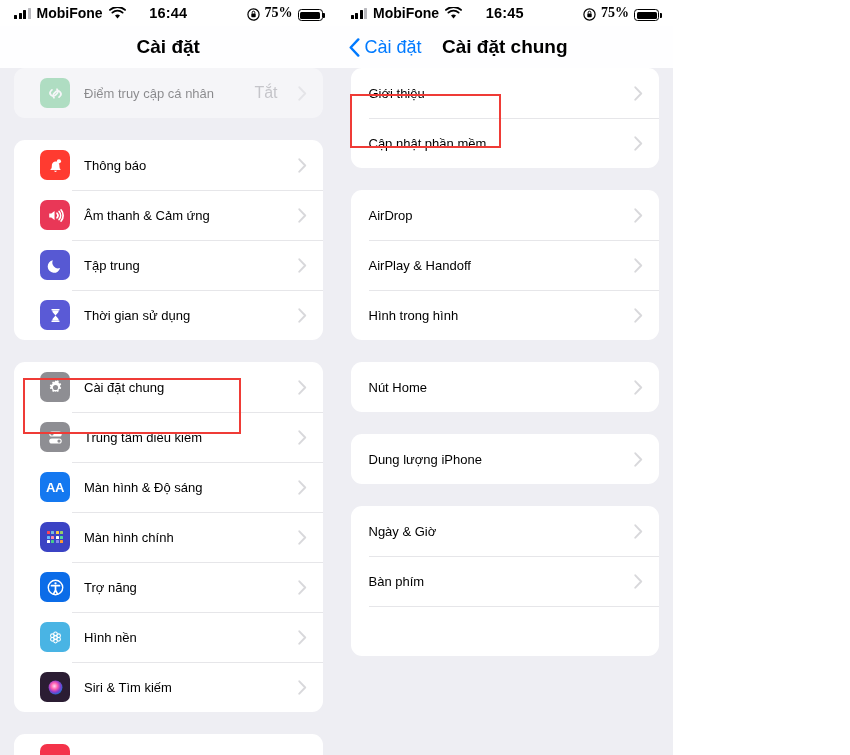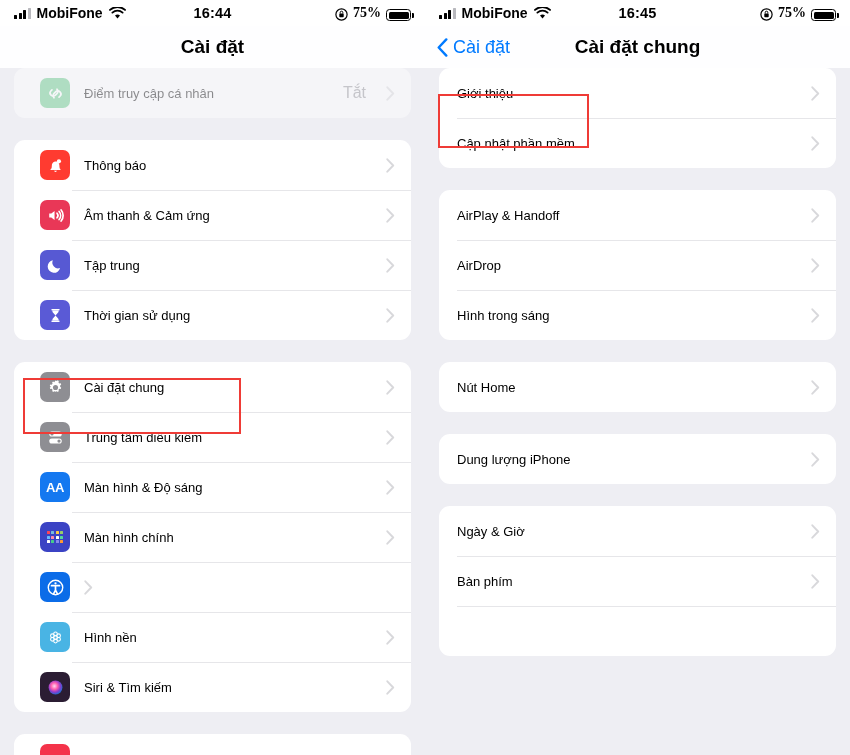--- a/index.html
+++ b/index.html
@@ -2,21 +2,21 @@
 <html><head>
 <meta charset="utf-8">
 <style>
   * { box-sizing: border-box; margin: 0; padding: 0; }
   html, body {
     width: 850px; height: 755px;
     font-family: "Liberation Sans", "DejaVu Sans", sans-serif;
     background: #ffffff;
     overflow: hidden;
   }
-  .screens { display: flex; width: 850px; height: 755px; }
+  .screens { display: flex; width: 673px; height: 755px; }
   .phone {
     position: relative;
     width: 425px; height: 755px;
     background: #efeff4;
     overflow: hidden;
   }
   .phone.left  { background: #eeeef3; }
   .phone.right { background: #eeeef3; }
 
   
@@ -298,20 +298,21 @@
             </svg>
           </div>
           <div class="row">
             <span class="ico" style="background: rgb(11, 108, 232);">
               <svg class="glyph" viewBox="0 0 20 20">
                 <circle cx="10" cy="10" r="7.6" stroke="#fff" stroke-width="1.5" fill="none"></circle>
                 <circle cx="10" cy="5.6" r="1.2" fill="#fff"></circle>
                 <path d="M5.8 8.1h8.4M10 8.6v4.2M10 12.8l-1.9 3.6M10 12.8l1.9 3.6" stroke="#fff" fill="none" stroke-width="1.8" stroke-linecap="round" stroke-linejoin="round"></path>
               </svg>
             </span>
+            <span class="row-label">Trợ năng</span>
             <svg class="chevron" viewBox="0 0 9 15">
       <path d="M1.3 1.3 L7.2 7.5 L1.3 13.7" stroke="#b9b9be" stroke-width="1.9" fill="none" stroke-linecap="round" stroke-linejoin="round"></path>
             </svg>
           </div>
           <div class="row">
             <span class="ico" style="background: rgb(73, 180, 228);">
               <svg class="glyph" viewBox="0 0 20 20">
                 <g fill="none" stroke="#fff" stroke-width="1.1">
                   <circle cx="10" cy="6.2" r="1.9"></circle>
                   <circle cx="13.3" cy="8.1" r="1.9"></circle>
@@ -410,33 +411,33 @@
           </div>
           <div class="row">
             <span class="row-label">Cập nhật phần mềm</span>
             <svg class="chevron" viewBox="0 0 9 15">
       <path d="M1.3 1.3 L7.2 7.5 L1.3 13.7" stroke="#b9b9be" stroke-width="1.9" fill="none" stroke-linecap="round" stroke-linejoin="round"></path>
             </svg>
           </div>
         </div>
         <div class="group">
           <div class="row">
+            <span class="row-label">AirDrop</span>
+            <svg class="chevron" viewBox="0 0 9 15">
+      <path d="M1.3 1.3 L7.2 7.5 L1.3 13.7" stroke="#b9b9be" stroke-width="1.9" fill="none" stroke-linecap="round" stroke-linejoin="round"></path>
+            </svg>
+          </div>
+          <div class="row">
             <span class="row-label">AirPlay &amp; Handoff</span>
             <svg class="chevron" viewBox="0 0 9 15">
       <path d="M1.3 1.3 L7.2 7.5 L1.3 13.7" stroke="#b9b9be" stroke-width="1.9" fill="none" stroke-linecap="round" stroke-linejoin="round"></path>
             </svg>
           </div>
           <div class="row">
-            <span class="row-label">AirDrop</span>
-            <svg class="chevron" viewBox="0 0 9 15">
-      <path d="M1.3 1.3 L7.2 7.5 L1.3 13.7" stroke="#b9b9be" stroke-width="1.9" fill="none" stroke-linecap="round" stroke-linejoin="round"></path>
-            </svg>
-          </div>
-          <div class="row">
-            <span class="row-label">Hình trong sáng</span>
+            <span class="row-label">Hình trong hình</span>
             <svg class="chevron" viewBox="0 0 9 15">
       <path d="M1.3 1.3 L7.2 7.5 L1.3 13.7" stroke="#b9b9be" stroke-width="1.9" fill="none" stroke-linecap="round" stroke-linejoin="round"></path>
             </svg>
           </div>
         </div>
         <div class="group">
           <div class="row">
             <span class="row-label">Nút Home</span>
             <svg class="chevron" viewBox="0 0 9 15">
       <path d="M1.3 1.3 L7.2 7.5 L1.3 13.7" stroke="#b9b9be" stroke-width="1.9" fill="none" stroke-linecap="round" stroke-linejoin="round"></path>

